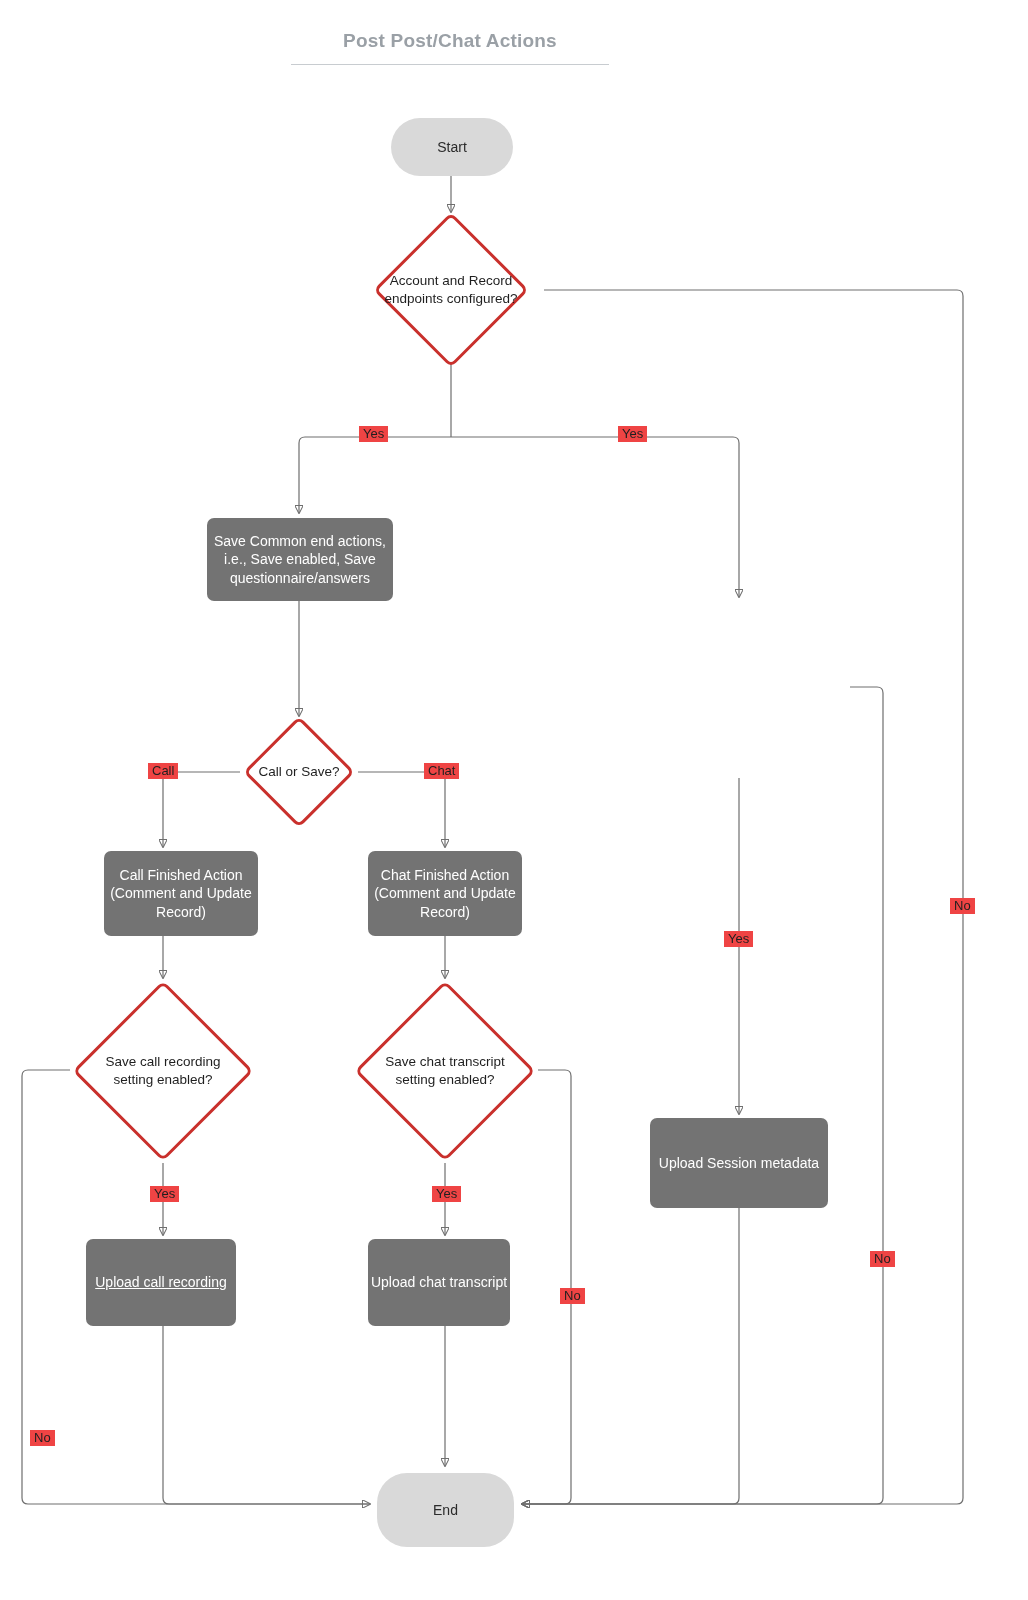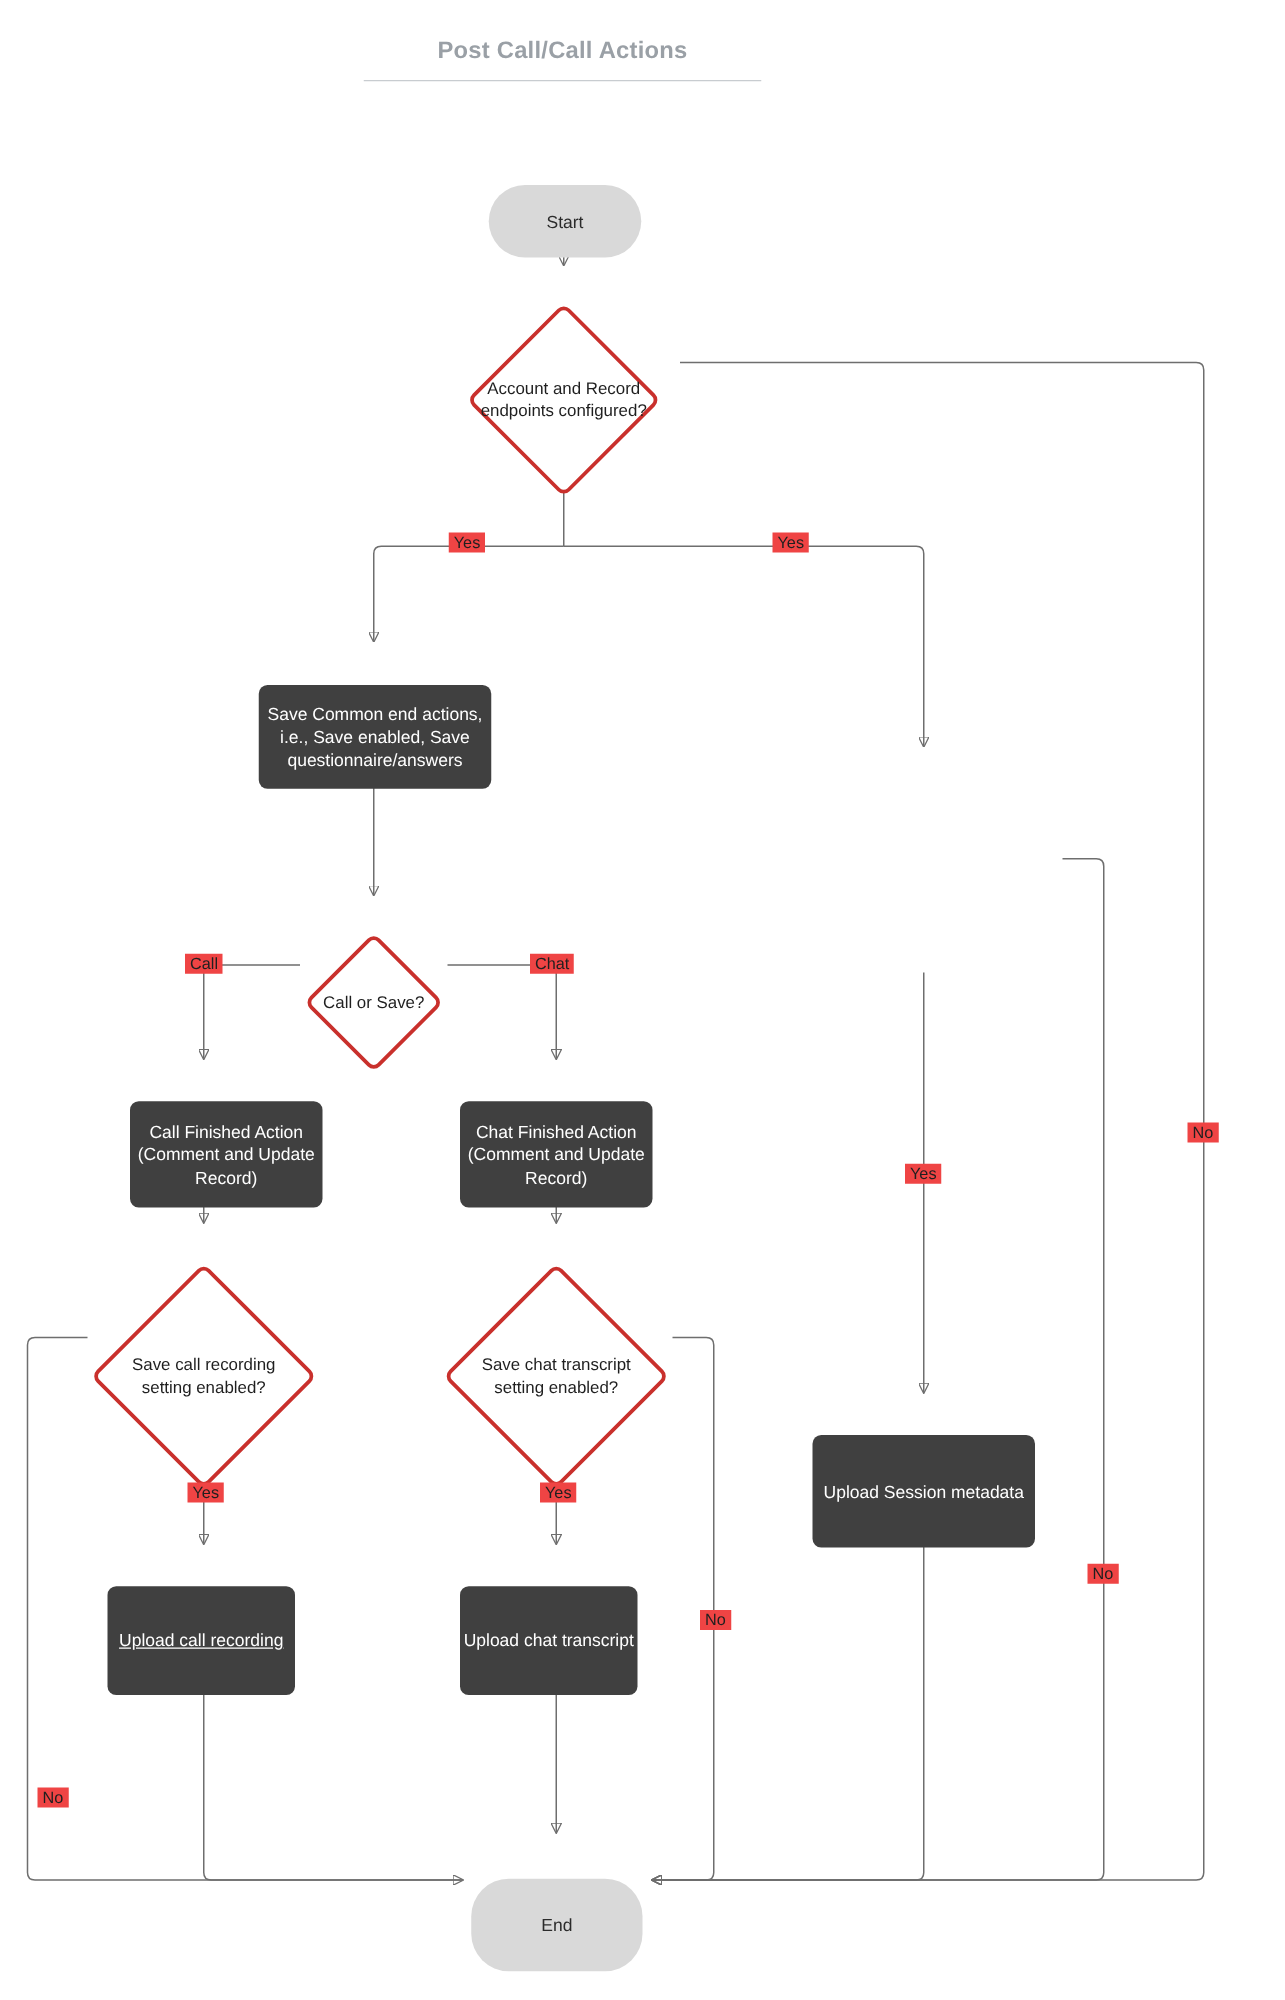--- a/index.html
+++ b/index.html
@@ -19,31 +19,31 @@
   .title-rule{
     position:absolute;left:291px;top:64px;width:318px;height:1px;
     background:#c8ccd0;
   }
 
   
   svg.edges{position:absolute;left:0;top:0;width:1028px;height:1600px;overflow:visible;}
   svg.edges path,svg.edges line{fill:none;stroke:#6e6e6e;stroke-width:1.2;}
 
   
-  .node{position:absolute;box-sizing:border-box;margin-top:30px;}
+  .node{position:absolute;box-sizing:border-box;}
 
   .terminal{
     background:#d9d9d9;
     border-radius:30px;
     display:flex;align-items:center;justify-content:center;
     color:#2b2b2b;font-size:14px;
   }
 
   .process{
-    background:#404040;
+    background:#737373;
     border-radius:7px;
     display:flex;align-items:center;justify-content:center;
     color:#ffffff;font-size:14px;line-height:1.32;text-align:center;
     padding:6px 0;
   }
   .process span{display:block;}
 
   
   .decision{display:flex;align-items:center;justify-content:center;}
   .decision .dia{
@@ -69,21 +69,21 @@
     padding:1px 4px;
     white-space:nowrap;
     line-height:1.1;
   }
 </style>
 </head>
 <body>
 
 <div id="stage">
 
-  <div class="title">Post Call/Call Actions</div>
+  <div class="title">Post Post/Chat Actions</div>
   <div class="title-rule"></div>
 
   <svg class="edges" viewBox="0 0 1028 1600">
     <defs>
       <marker id="arrow" viewBox="0 0 10 10" refX="9" refY="5" markerWidth="7" markerHeight="7" orient="auto-start-reverse">
         <path d="M 0 0 L 10 5 L 0 10 z" fill="#333" stroke="none"></path>
       </marker>
     </defs>
 
     <path d="M451,176 L451,212" marker-end="url(#arrow)"></path>

